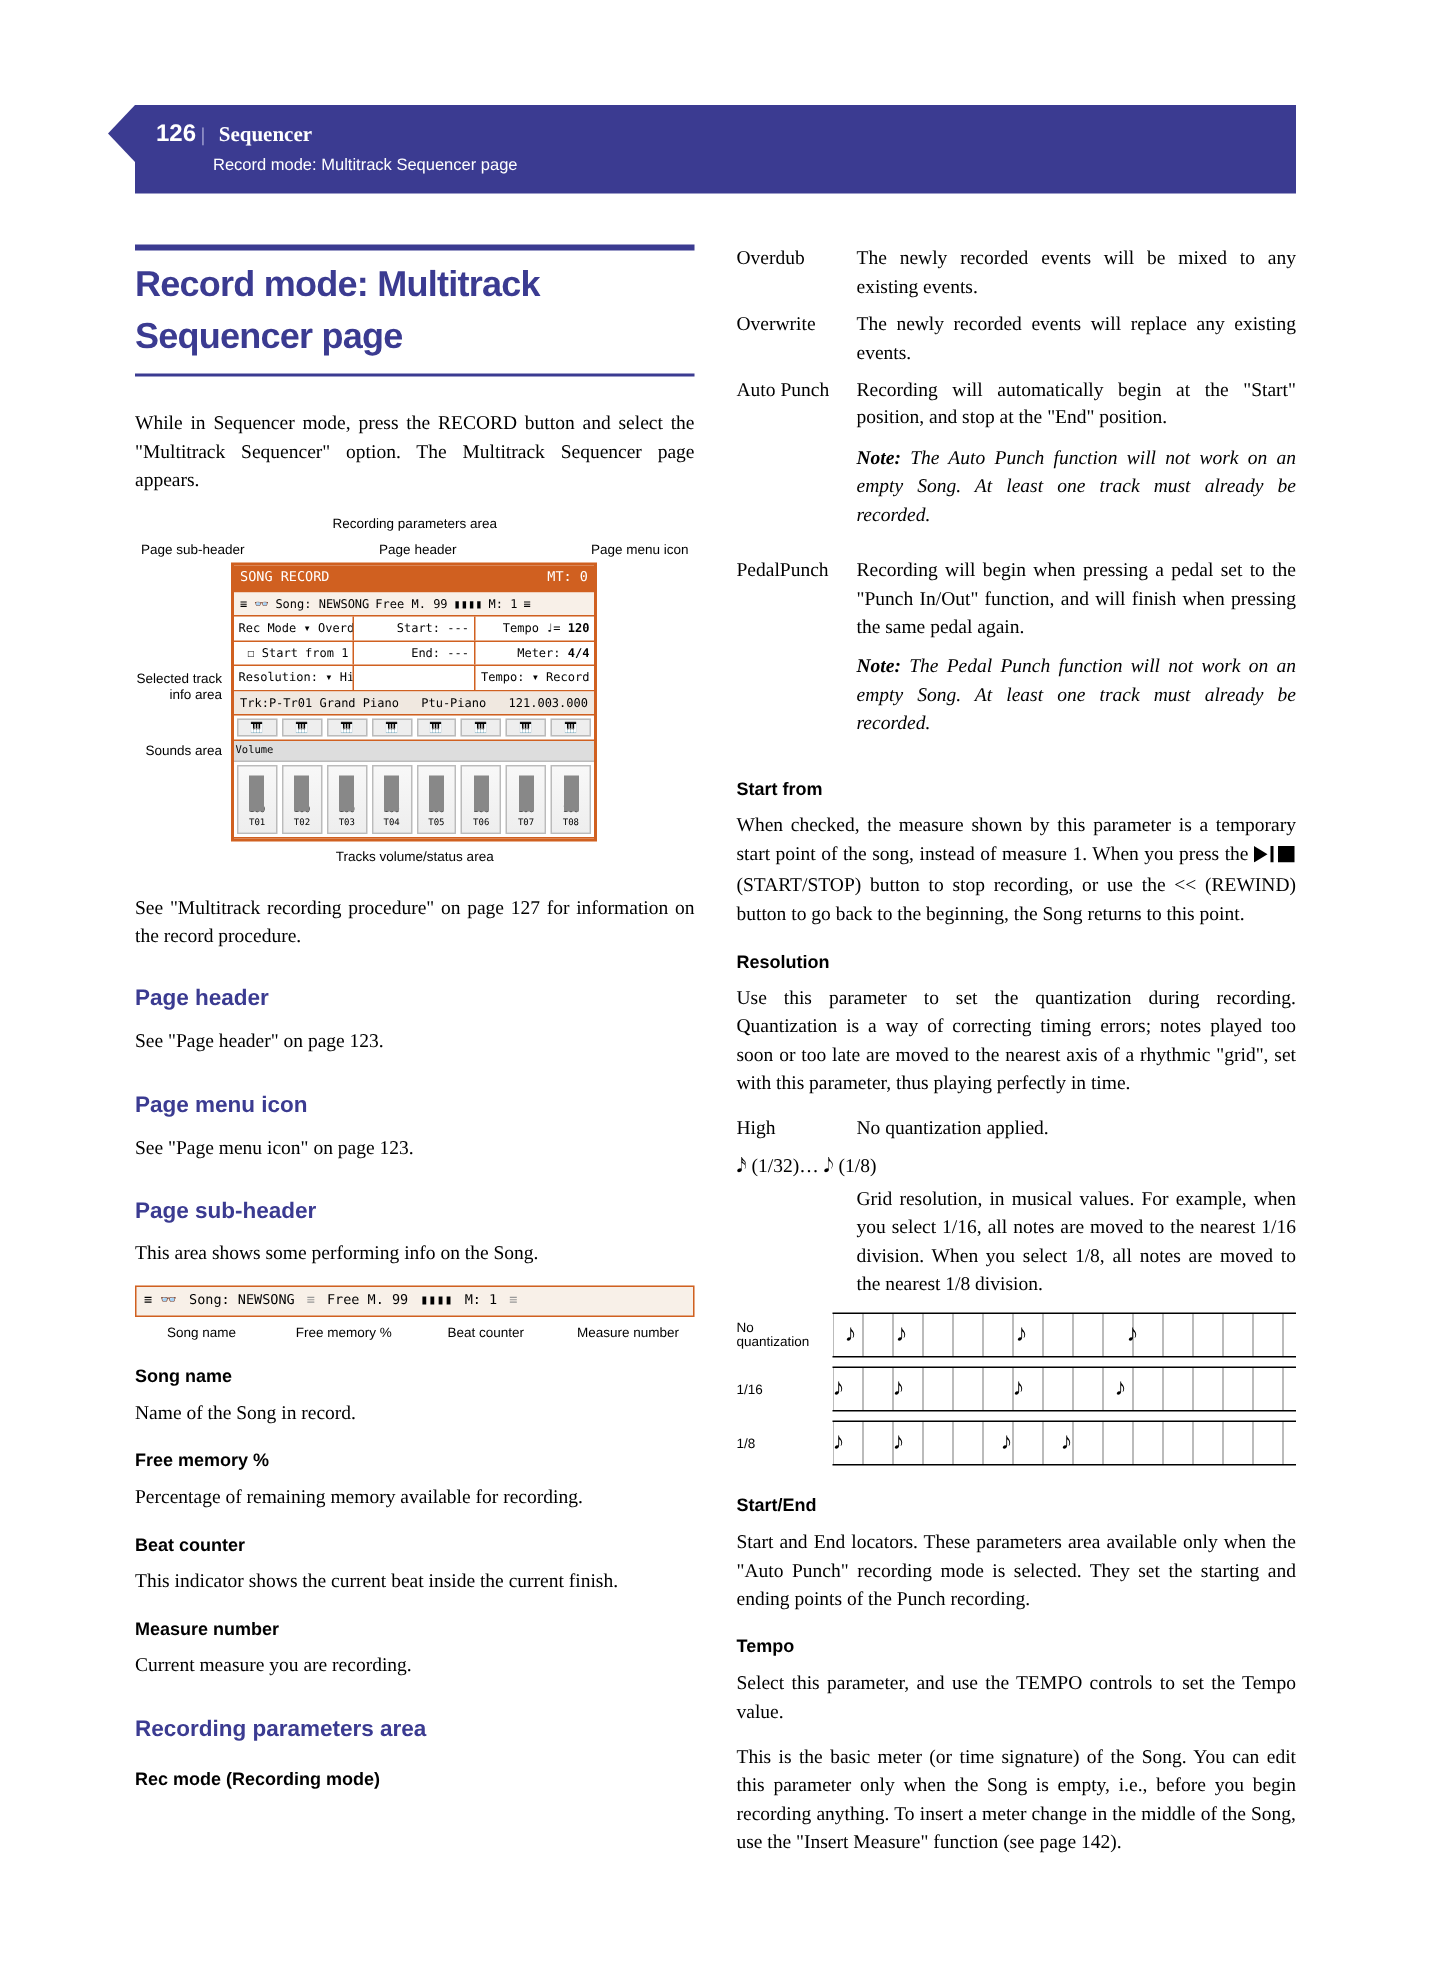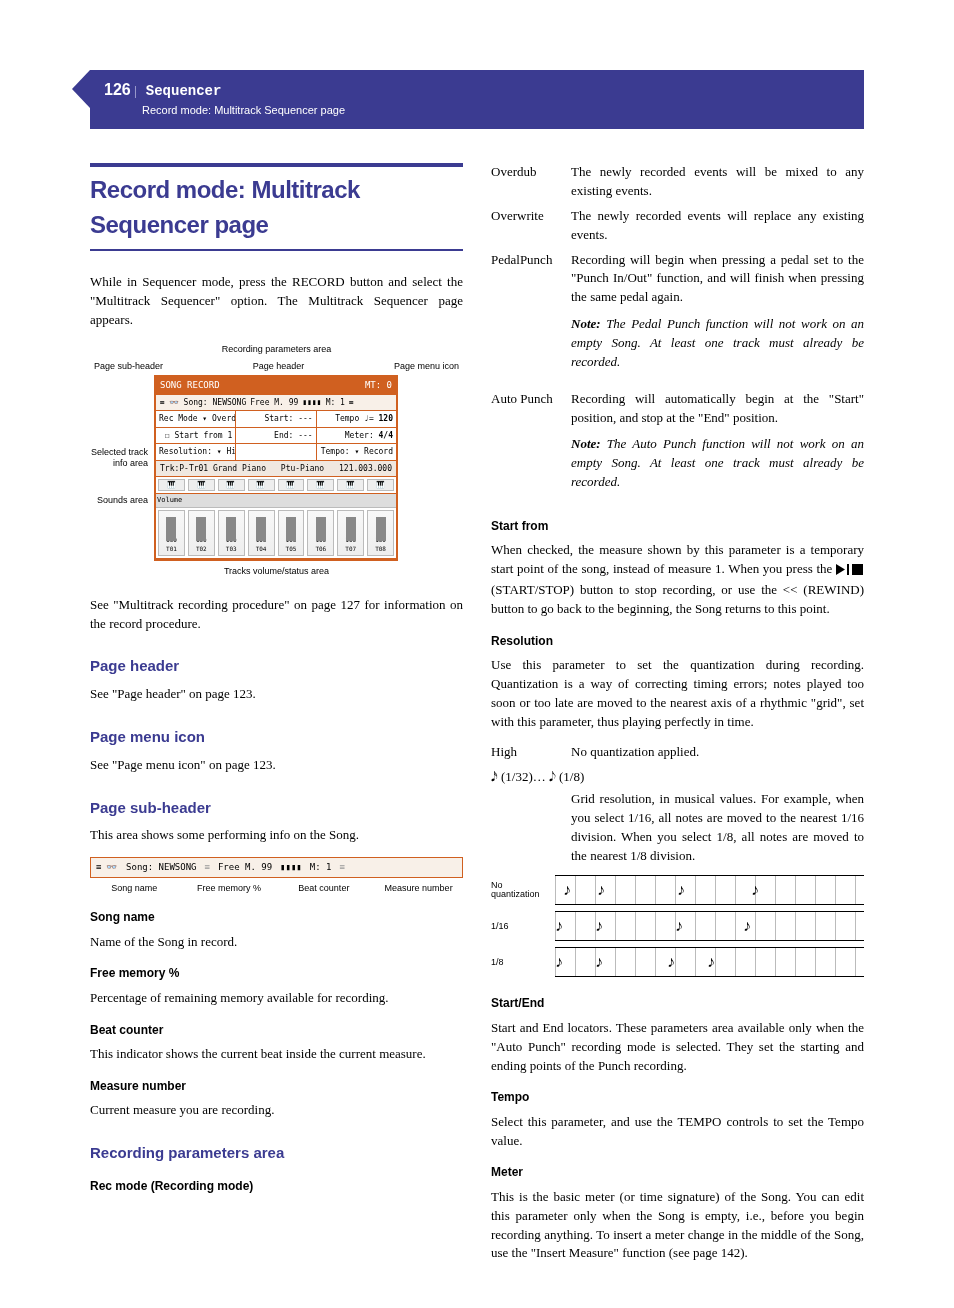--- a/index.html
+++ b/index.html
@@ -31,21 +31,21 @@
     border-right: 18px solid #3b3b91;
   }
   .page-number {
     font-weight: bold;
     font-size: 16px;
     font-family: Arial, sans-serif;
   }
   .page-section {
     font-weight: bold;
     font-size: 14px;
-    font-family: Liberation Mono, monospace;
+    font-family: Liberation Serif, serif;
     margin-left: 6px;
   }
   .page-subsection {
     font-size: 11px;
     font-family: Arial, sans-serif;
     display: block;
     margin-left: 38px;
     margin-top: 2px;
   }
   .columns {
@@ -392,59 +392,59 @@
       <span>Measure number</span>
     </div>
 
     <h3 class="bold">Song name</h3>
     <p>Name of the Song in record.</p>
 
     <h3 class="bold">Free memory %</h3>
     <p>Percentage of remaining memory available for recording.</p>
 
     <h3 class="bold">Beat counter</h3>
-    <p>This indicator shows the current beat inside the current measure.</p>
+    <p>This indicator shows the current beat inside the current finish.</p>
 
     <h3 class="bold">Measure number</h3>
     <p>Current measure you are recording.</p>
 
     <h2 class="blue">Recording parameters area</h2>
     <h3 class="bold">Rec mode (Recording mode)</h3>
   </div>
 
   <div class="col">
 
     <div class="def-row">
       <div class="def-term">Overdub</div>
       <div class="def-desc">The newly recorded events will be mixed to any existing events.</div>
     </div>
 
     <div class="def-row">
       <div class="def-term">Overwrite</div>
       <div class="def-desc">The newly recorded events will replace any existing events.</div>
+    </div>
+
+    <div class="def-row">
+      <div class="def-term">Auto Punch</div>
+      <div class="def-desc">
+        <span>Recording will automatically begin at the "Start" position, and stop at the "End" position.</span>
+        <p class="note" style="margin-top:8px;">
+          <span class="note-label">Note:</span>
+          <span>The Auto Punch function will not work on an empty Song. At least one track must already be recorded.</span>
+        </p>
+      </div>
     </div>
 
     <div class="def-row">
       <div class="def-term">PedalPunch</div>
       <div class="def-desc">
         <span>Recording will begin when pressing a pedal set to the "Punch In/Out" function, and will finish when pressing the same pedal again.</span>
         <p class="note" style="margin-top:8px;">
           <span class="note-label">Note:</span>
           <span>The Pedal Punch function will not work on an empty Song. At least one track must already be recorded.</span>
-        </p>
-      </div>
-    </div>
-
-    <div class="def-row">
-      <div class="def-term">Auto Punch</div>
-      <div class="def-desc">
-        <span>Recording will automatically begin at the "Start" position, and stop at the "End" position.</span>
-        <p class="note" style="margin-top:8px;">
-          <span class="note-label">Note:</span>
-          <span>The Auto Punch function will not work on an empty Song. At least one track must already be recorded.</span>
         </p>
       </div>
     </div>
 
     <h3 class="bold">Start from</h3>
     <p>
       <span>When checked, the measure shown by this parameter is a temporary start point of the song, instead of measure 1. When you press the </span>
       <span class="play-icon">
         <svg viewBox="0 0 28 11">
             <polygon points="0,0 9,5.5 0,11" fill="#000"></polygon>
@@ -498,16 +498,15 @@
         </div>
       </div>
     </div>
 
     <h3 class="bold">Start/End</h3>
     <p>Start and End locators. These parameters area available only when the "Auto Punch" recording mode is selected. They set the starting and ending points of the Punch recording.</p>
 
     <h3 class="bold">Tempo</h3>
     <p>Select this parameter, and use the TEMPO controls to set the Tempo value.</p>
 
-    <h3 class="bold">Meter</h3>
     <p>This is the basic meter (or time signature) of the Song. You can edit this parameter only when the Song is empty, i.e., before you begin recording anything. To insert a meter change in the middle of the Song, use the "Insert Measure" function (see page 142).</p>
   </div>
 </div>
 
 </body></html>

